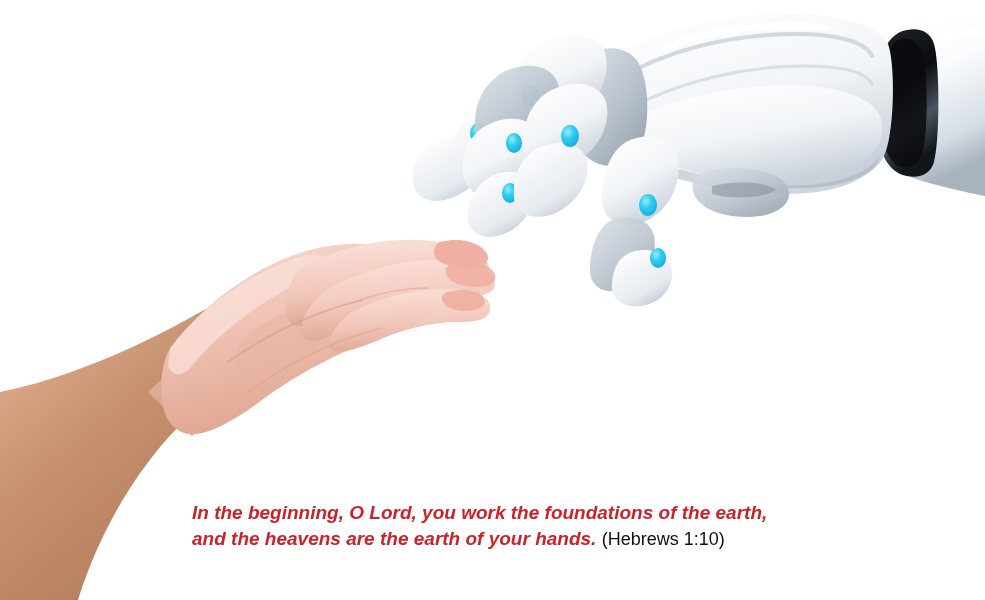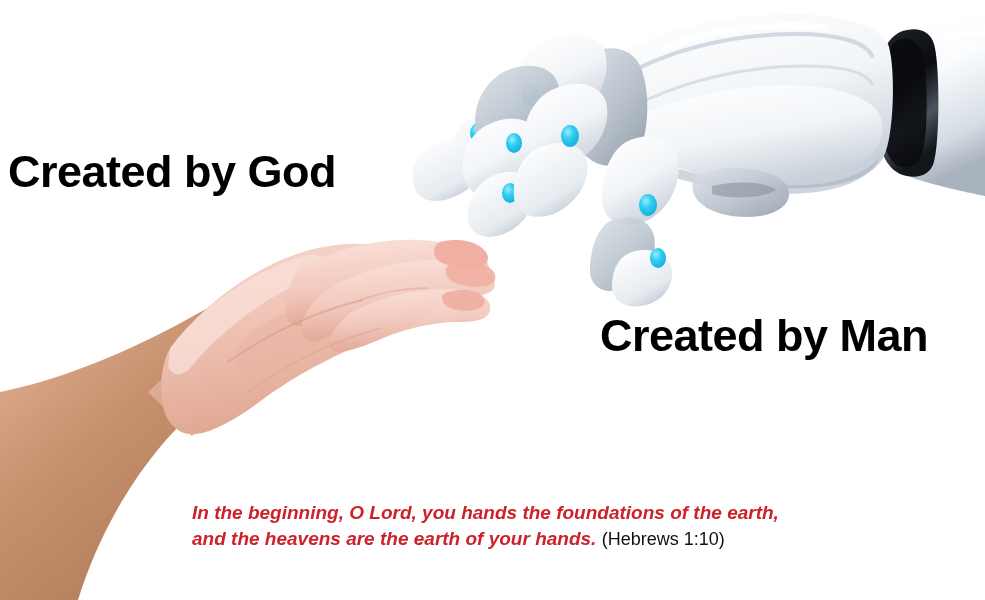--- a/index.html
+++ b/index.html
@@ -275,23 +275,21 @@
 
       <path d="M704,172 C734,164 770,168 784,182 C796,196 786,212 760,216
                C728,220 700,210 694,194 C690,182 694,176 704,172 Z" fill="url(#gBotDk)" opacity="0.9"></path>
       <path d="M712,186 C740,180 766,182 776,190 C764,198 734,200 712,194 Z" fill="#7E8A96" opacity="0.5"></path>
 
       <path d="M664,48 C712,28 772,22 826,28" fill="none" stroke="#FFFFFF" stroke-width="7" opacity="0.85" stroke-linecap="round"></path>
       <path d="M946,36 C966,32 985,30 985,30" fill="none" stroke="#FFFFFF" stroke-width="8" opacity="0.9" stroke-linecap="round"></path>
     </g>
   </svg>
 
-  <div class="label" id="label-god">Created by God</div>
-
-  <div class="label" id="label-man">Created by Man</div>
+
 
   <div id="caption">
-    <span class="verse">In the beginning, O Lord, you hands the foundations of the earth,</span><br>
+    <span class="verse">In the beginning, O Lord, you work the foundations of the earth,</span><br>
     <span class="verse">and the heavens are the earth of your hands.</span>
     <span class="reference">(Hebrews 1:10)</span>
   </div>
 
 </div>
 
 </body></html>

